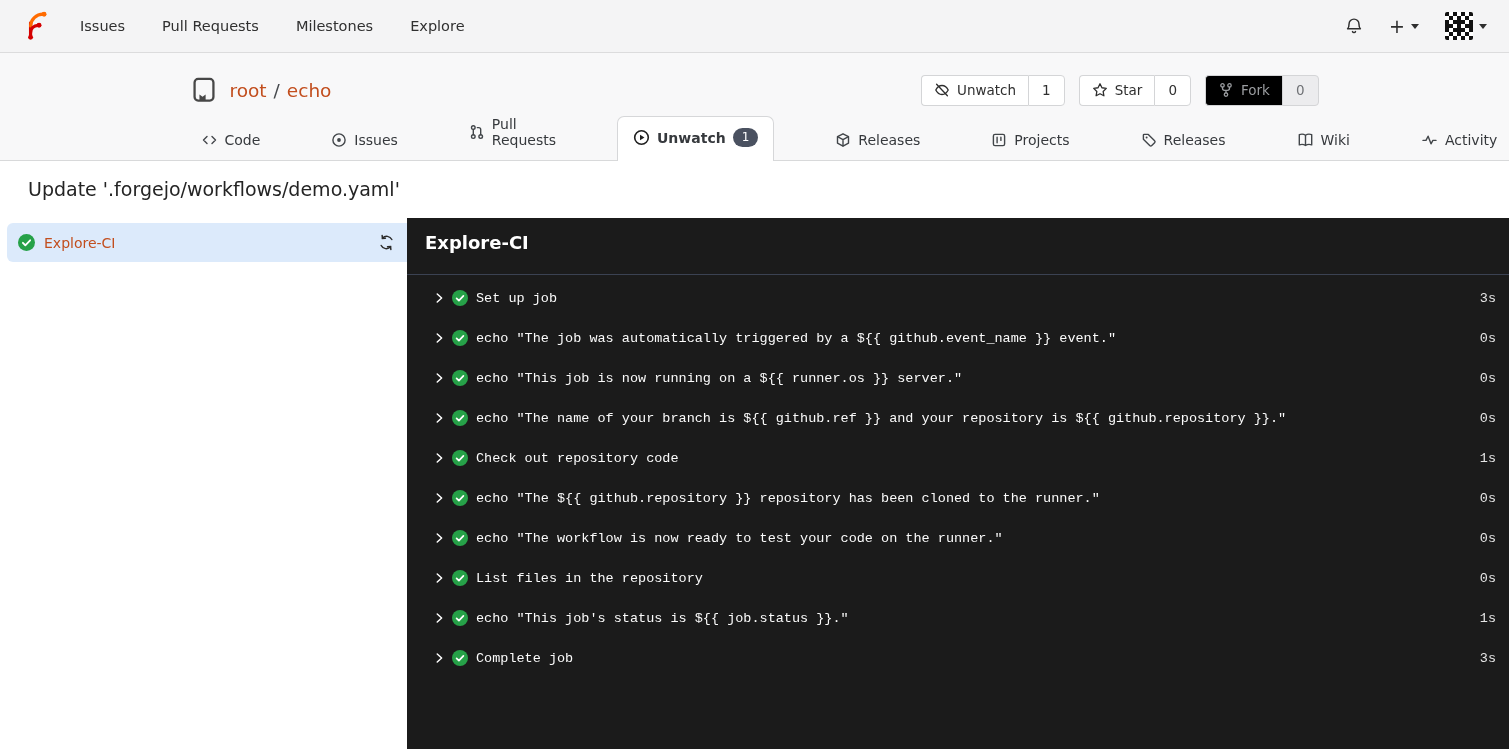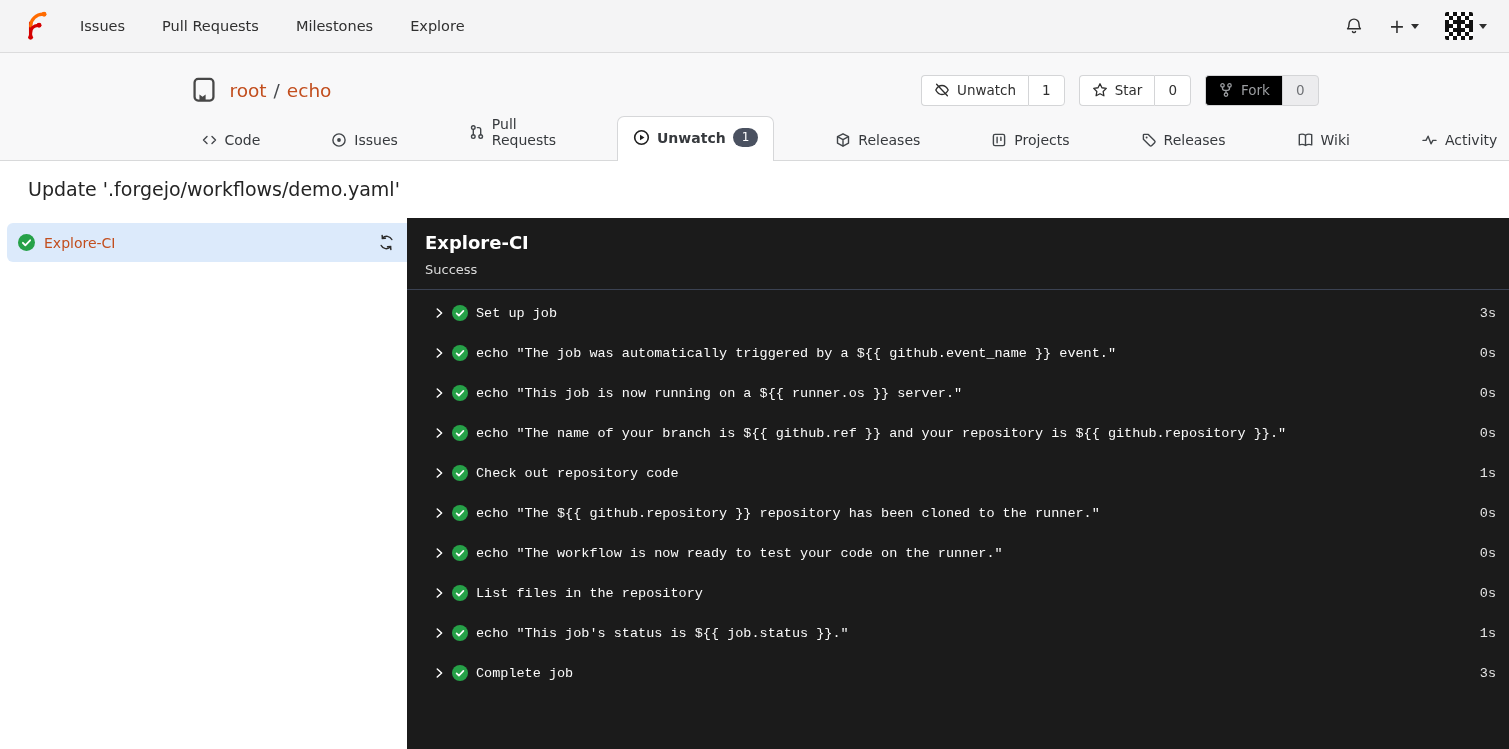--- a/index.html
+++ b/index.html
@@ -310,21 +310,20 @@
           <path d="M3.9 1.4 4.2 4.2 7 3.9"></path>
           <path d="M12.1 14.6 11.8 11.8 9 12.1"></path>
         </svg>
       </span>
     </div>
   </div>
 
   <div class="panel">
     <div class="panel-head">
       <div class="panel-title">Explore-CI</div>
-      <div class="panel-status">Success</div>
     </div>
 
     <div class="steps">
 
       <div class="step">
         <span class="chev">
             <svg width="14" height="14" viewBox="0 0 16 16" fill="none" stroke="#fff" stroke-width="1.7" stroke-linecap="round" stroke-linejoin="round">
               <path d="M6 3.5 l5 4.5 -5 4.5"></path>
             </svg>
           </span>

